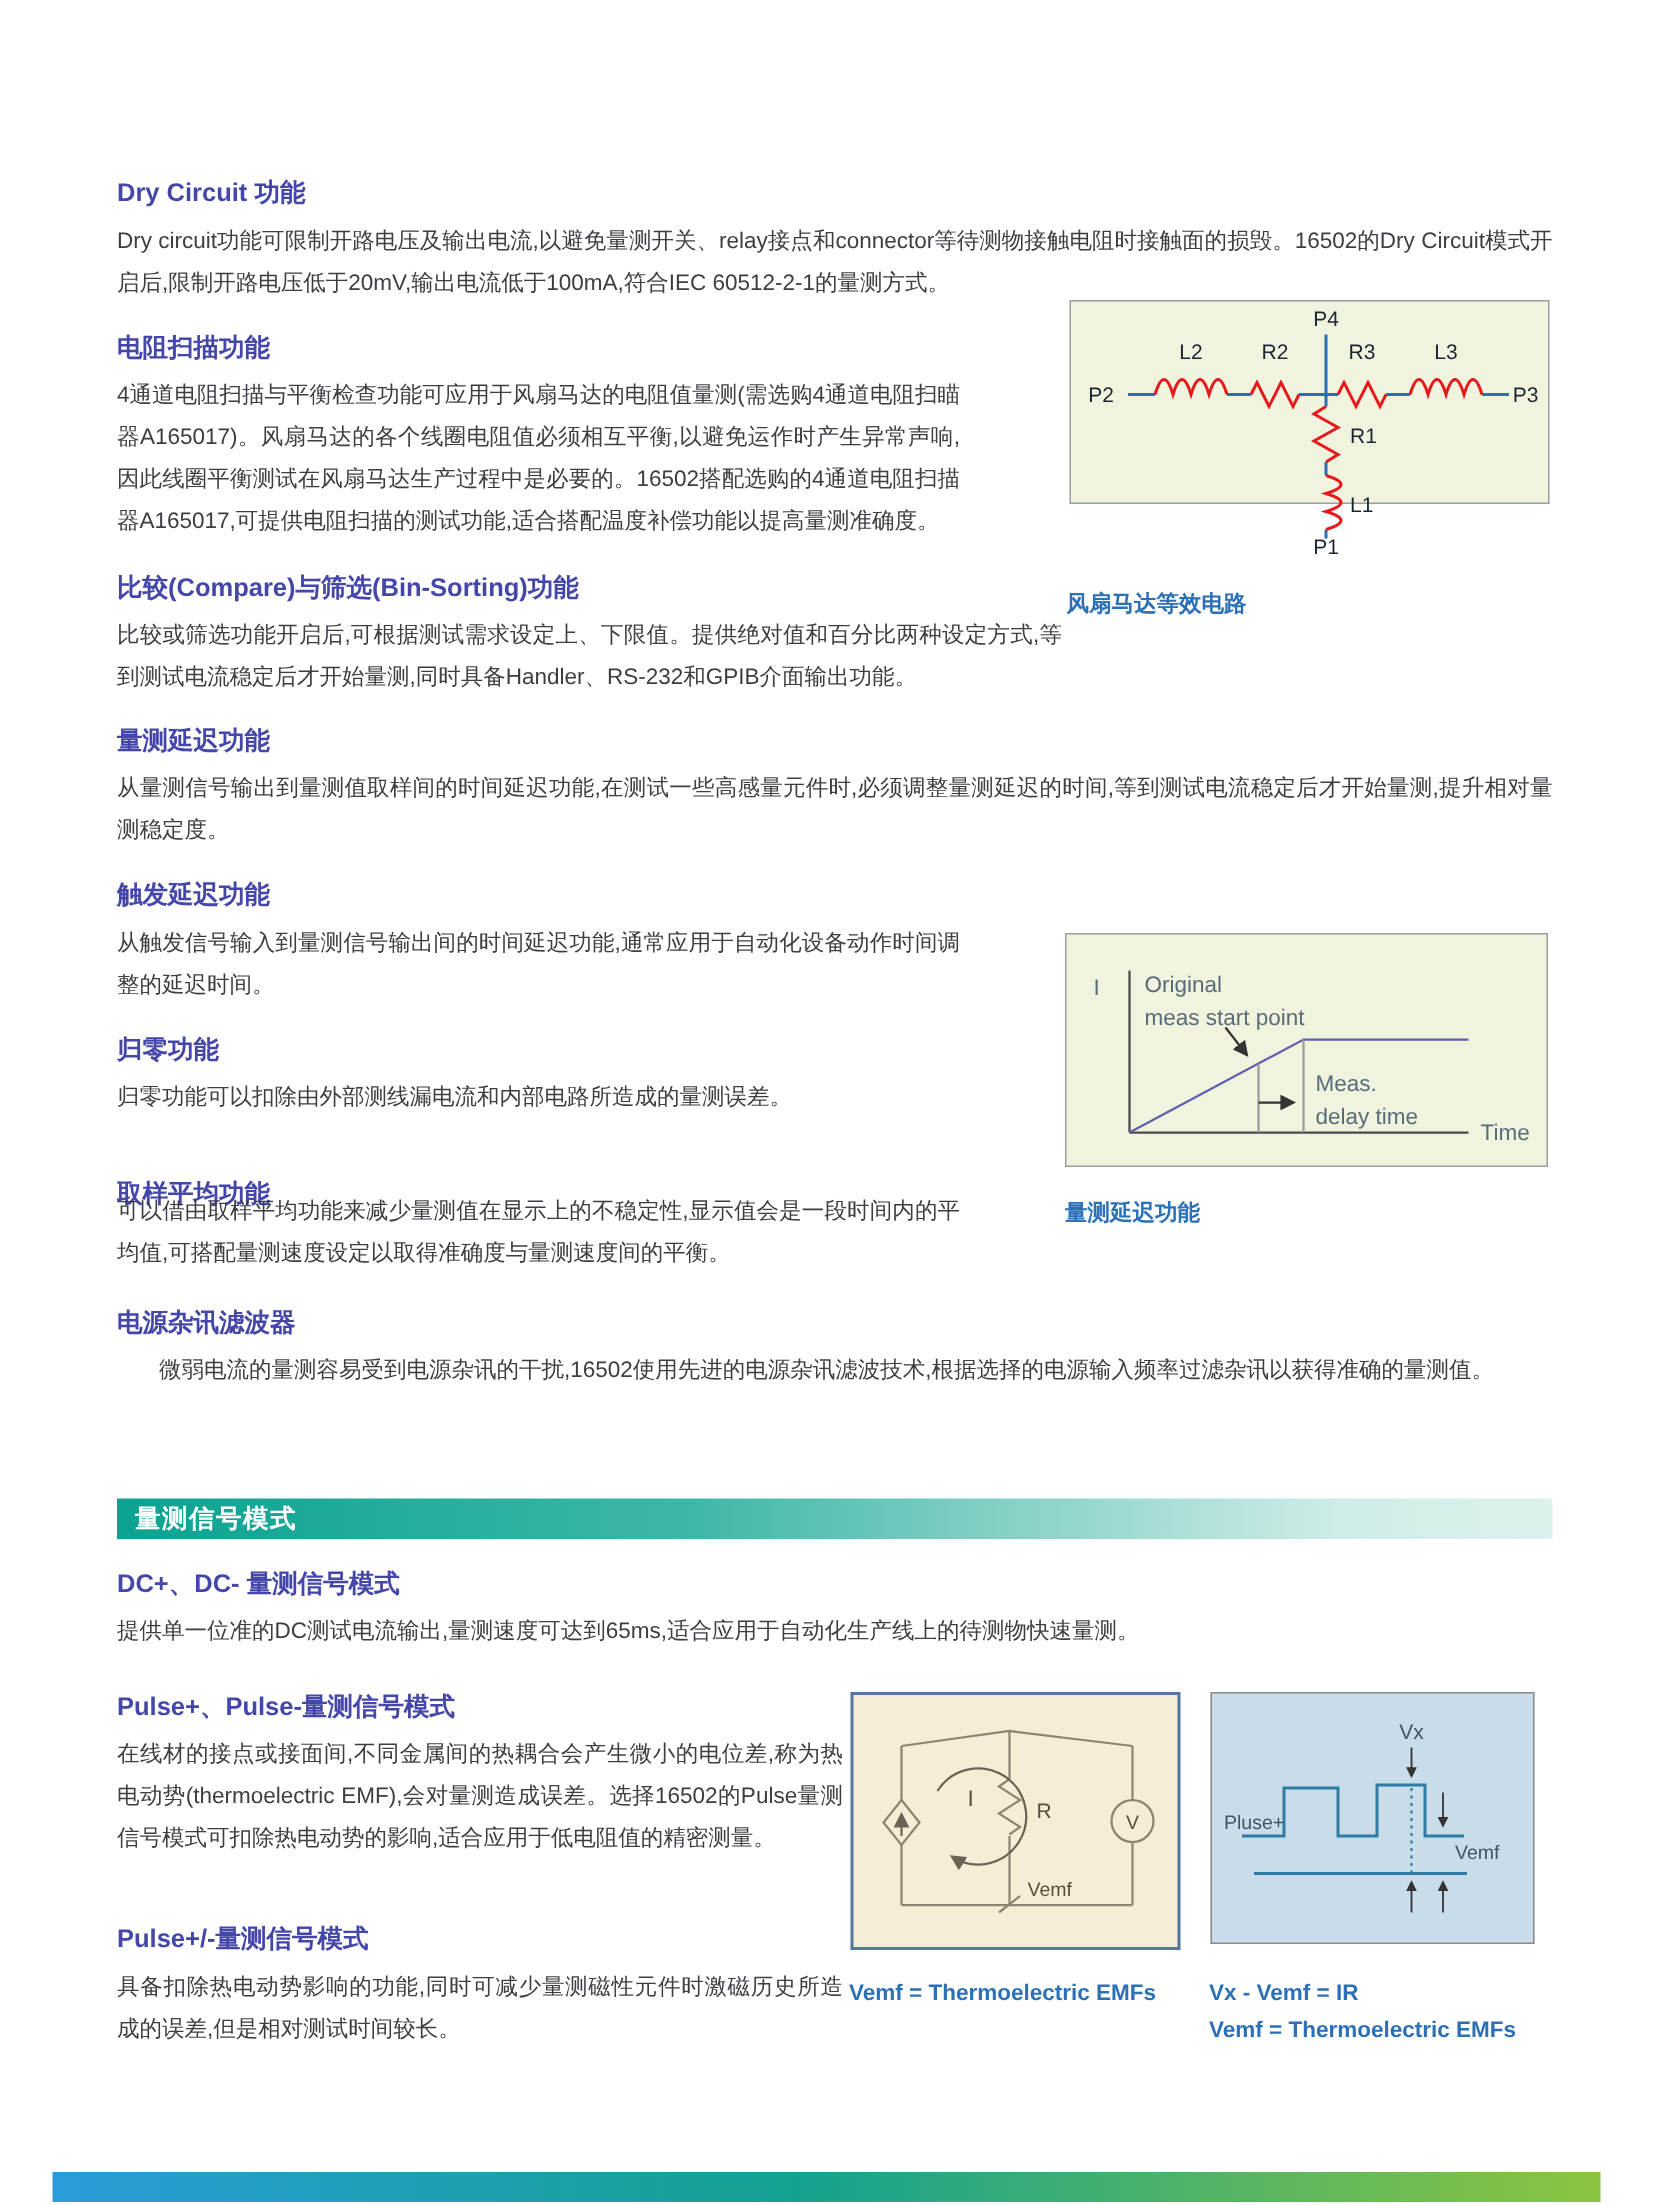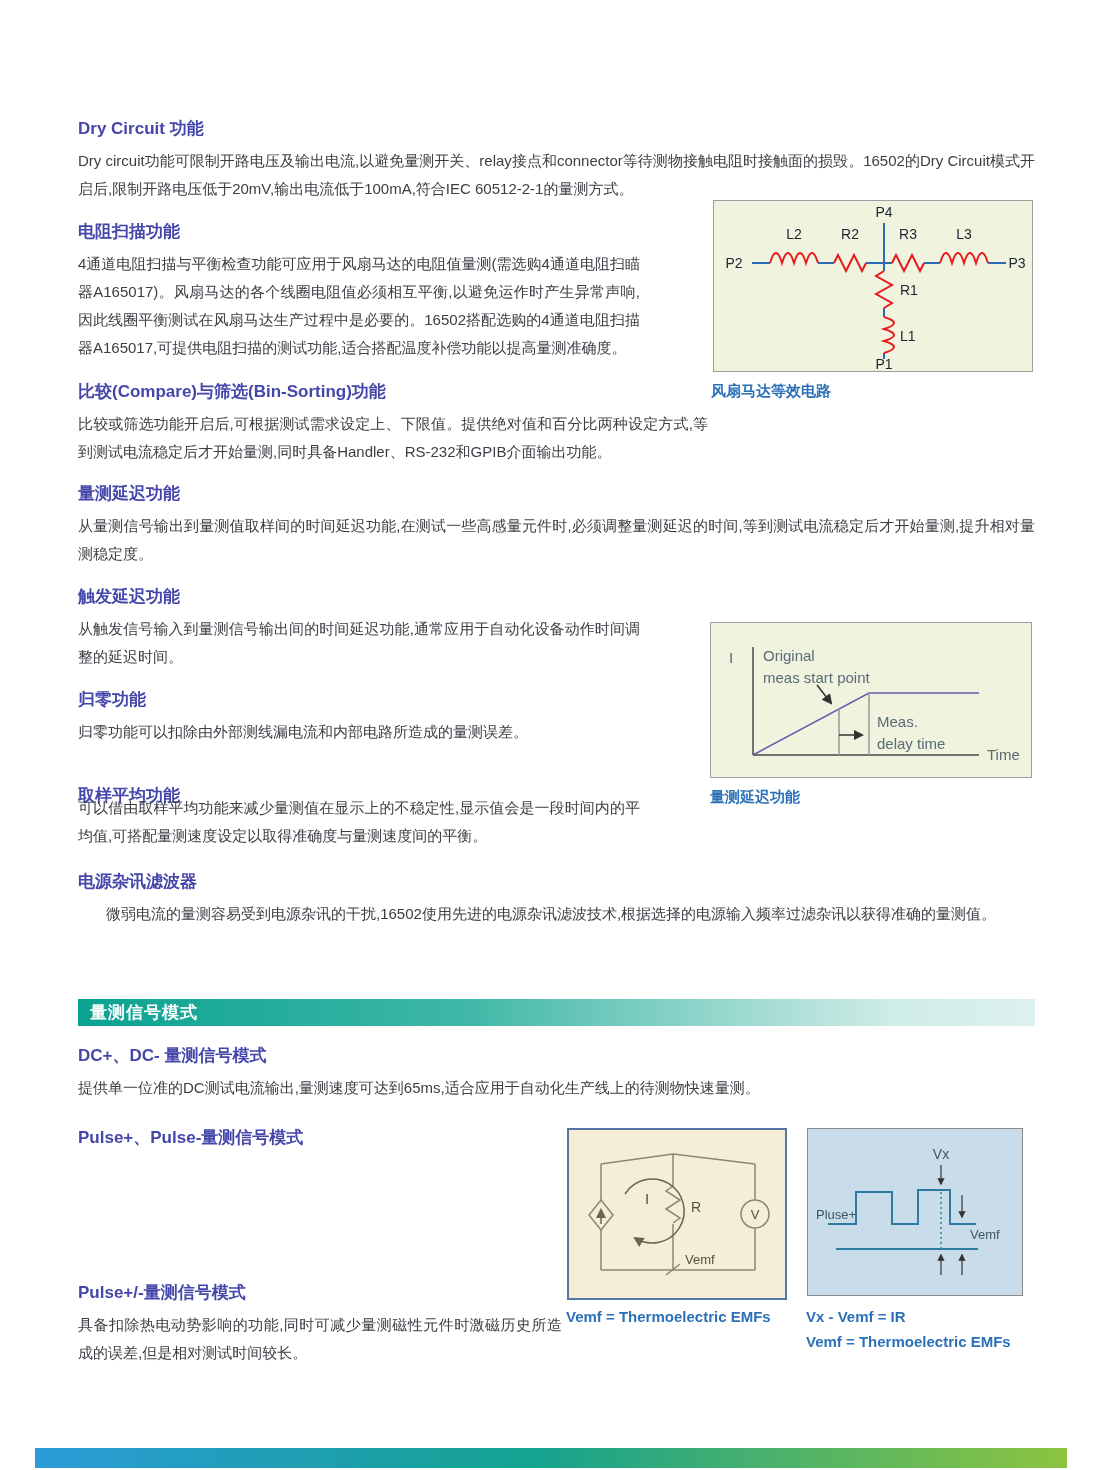--- a/index.html
+++ b/index.html
@@ -3,42 +3,42 @@
 <meta charset="utf-8">
 <style>
   html,body{margin:0;padding:0;background:#ffffff;}
   body{font-family:"Liberation Sans","DejaVu Sans",sans-serif;}
   .page{position:relative;width:1102px;height:1470px;background:#ffffff;overflow:hidden;}
   .secbar{position:absolute;left:78px;width:957px;height:27px;
     background:linear-gradient(90deg,#0ba291 0%,#3eb7a6 40%,#cfece7 85%,#ddf1ee 100%);
     color:#ffffff;font-weight:bold;font-size:17px;line-height:27px;padding-left:12px;box-sizing:border-box;letter-spacing:1px;}
   .h{position:absolute;color:#4446aa;font-weight:bold;font-size:17px;line-height:20px;}
   .p{position:absolute;color:#3d3d44;font-size:15px;line-height:28px;text-align:justify;}
-  .cap{position:absolute;color:#2c71b8;font-size:15px;font-weight:bold;line-height:22px;}
+  .cap{position:absolute;color:#2c71b8;font-size:15px;font-weight:bold;line-height:22px;margin-top:12px;}
   .figbox{position:absolute;background:#f0f3dd;border:1px solid #9aa0a0;box-sizing:border-box;}
   .figbox-cream{position:absolute;background:#f6edd6;border:2px solid #5377a3;box-sizing:border-box;}
   .figbox-blue{position:absolute;background:#c9dcea;border:1px solid #8a8a8a;box-sizing:border-box;}
   .botbar{position:absolute;left:35px;top:1448px;width:1032px;height:20px;
     background:linear-gradient(90deg,#2b9cd8 0%,#14a290 48%,#8cc43f 100%);}
   svg{display:block;}
   svg text{font-family:"Liberation Sans","DejaVu Sans",sans-serif;}
 </style>
 </head>
 <body>
 
 <div class="page">
 
 
   <div class="h" style="left:78px;top:119px;">Dry Circuit 功能</div>
   <div class="p" style="left:78px;top:147px;width:957px;">Dry circuit功能可限制开路电压及输出电流,以避免量测开关、relay接点和connector等待测物接触电阻时接触面的损毁。16502的Dry Circuit模式开启后,限制开路电压低于20mV,输出电流低于100mA,符合IEC 60512-2-1的量测方式。</div>
 
   <div class="h" style="left:78px;top:222px;">电阻扫描功能</div>
   <div class="p" style="left:78px;top:250px;width:562px;">4通道电阻扫描与平衡检查功能可应用于风扇马达的电阻值量测(需选购4通道电阻扫瞄器A165017)。风扇马达的各个线圈电阻值必须相互平衡,以避免运作时产生异常声响,因此线圈平衡测试在风扇马达生产过程中是必要的。16502搭配选购的4通道电阻扫描器A165017,可提供电阻扫描的测试功能,适合搭配温度补偿功能以提高量测准确度。</div>
 
-  <div class="figbox" style="left:713px;top:200px;width:320px;height:172px;">
+  <div class="figbox" style="left:713px;top:200px;width:320px;height:136px;">
     <svg width="318" height="170" viewBox="0 0 318 170">
 
       <g stroke="#2a6db3" stroke-width="2" fill="none">
         <line x1="38" y1="62" x2="56" y2="62"></line>
         <line x1="104" y1="62" x2="120" y2="62"></line>
         <line x1="152" y1="62" x2="178" y2="62"></line>
         <line x1="210" y1="62" x2="226" y2="62"></line>
         <line x1="274" y1="62" x2="292" y2="62"></line>
         <line x1="170" y1="22" x2="170" y2="70"></line>
         <line x1="170" y1="107" x2="170" y2="116"></line>
@@ -117,20 +117,21 @@
 
   <div class="h" style="left:78px;top:872px;">电源杂讯滤波器</div>
   <div class="p" style="left:78px;top:900px;width:957px;margin-left:28px;">微弱电流的量测容易受到电源杂讯的干扰,16502使用先进的电源杂讯滤波技术,根据选择的电源输入频率过滤杂讯以获得准确的量测值。</div>
 
   <div class="secbar" style="top:999px;">量测信号模式</div>
 
   <div class="h" style="left:78px;top:1046px;">DC+、DC- 量测信号模式</div>
   <div class="p" style="left:78px;top:1074px;width:957px;">提供单一位准的DC测试电流输出,量测速度可达到65ms,适合应用于自动化生产线上的待测物快速量测。</div>
 
   <div class="h" style="left:78px;top:1128px;">Pulse+、Pulse-量测信号模式</div>
+  <div class="p" style="left:78px;top:1156px;width:484px;">在线材的接点或接面间,不同金属间的热耦合会产生微小的电位差,称为热电动势(thermoelectric EMF),会对量测造成误差。选择16502的Pulse量测信号模式可扣除热电动势的影响,适合应用于低电阻值的精密测量。</div>
 
   <div class="h" style="left:78px;top:1283px;">Pulse+/-量测信号模式</div>
   <div class="p" style="left:78px;top:1311px;width:484px;">具备扣除热电动势影响的功能,同时可减少量测磁性元件时激磁历史所造成的误差,但是相对测试时间较长。</div>
 
   <div class="figbox-cream" style="left:567px;top:1128px;width:220px;height:172px;">
     <svg width="216" height="168" viewBox="0 0 216 168">
       <defs>
         <marker id="aht" viewBox="0 0 10 10" refX="8" refY="5" markerWidth="7" markerHeight="7" orient="auto-start-reverse">
           <path d="M0,0 L10,5 L0,10 z" fill="#6b6354"></path>
         </marker>

